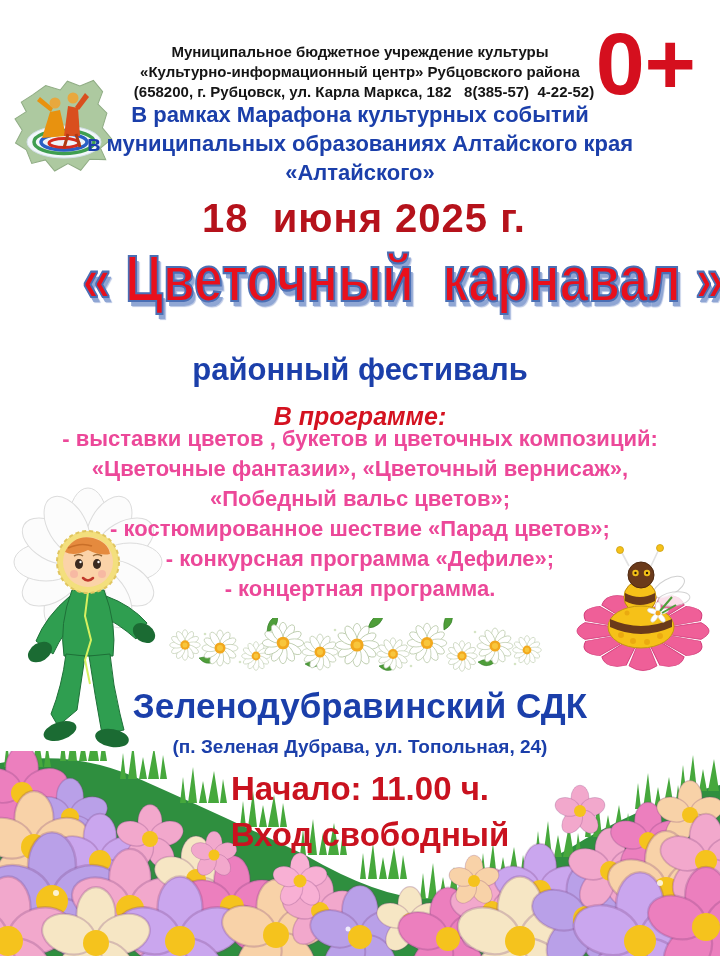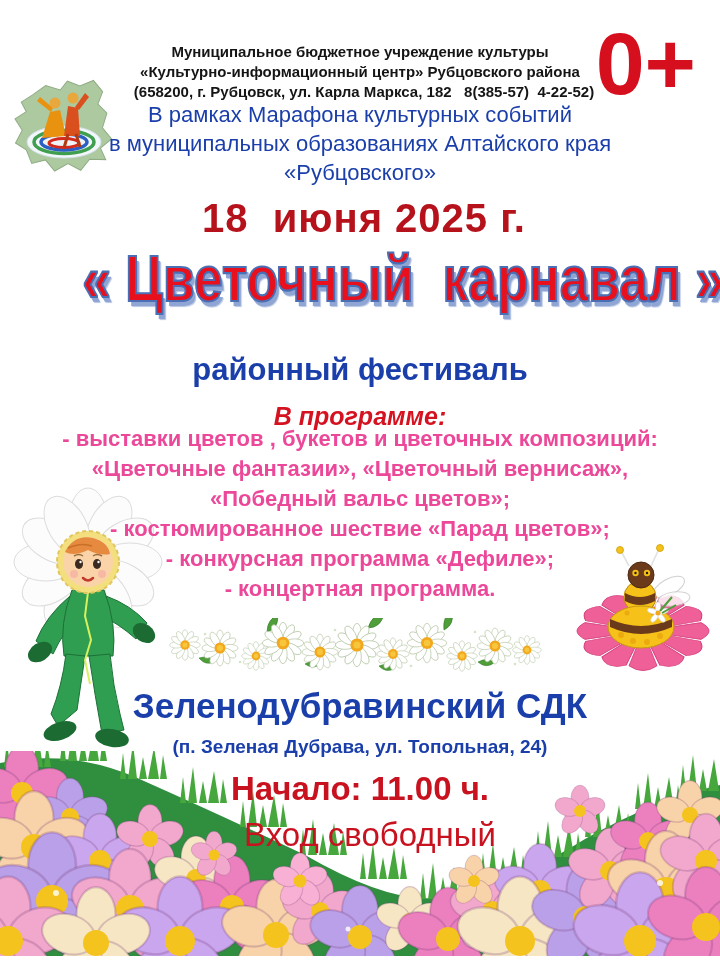--- a/index.html
+++ b/index.html
@@ -7,41 +7,41 @@
     width:720px;height:960px;position:relative;overflow:hidden;background:#ffffff;
     font-family:"Liberation Sans", sans-serif;
   }
   .abs{position:absolute;left:0;right:0;text-align:center;}
   .pre{white-space:pre;padding-left:8px;}
   
   .org-header{top:18px;color:#151515;font-weight:bold;font-size:15px;line-height:20px;z-index:3;margin-top:24px;}
   .age-badge{position:absolute;top:20px;right:24px;color:#d50f1e;font-weight:bold;font-size:88px;line-height:1;z-index:4;}
   .logo{position:absolute;left:6px;top:74px;z-index:2;}
   
-  .marathon{top:100px;color:#1b3faa;font-weight:normal;font-size:22px;line-height:29px;z-index:3;}
+  .marathon{top:100px;color:#1b3faa;font-weight:bold;font-size:22px;line-height:29px;z-index:3;}
   
   .event-date{top:196px;color:#b5121b;font-weight:bold;font-size:40px;letter-spacing:1px;z-index:3;}
   
   .event-title{top:242px;z-index:3;padding-left:30px;}
   .event-title span{
     display:inline-block;white-space:pre;
     font-weight:bold;font-size:60px;letter-spacing:0px;
     color:#e8101c;
     -webkit-text-stroke:2px #4a6fb5;
     text-shadow:3px 4px 0 #8fa6d4, 4px 5px 1px #b9c6e4;
     transform:scaleX(.86) scaleY(1.08);transform-origin:center top;
   }
   .event-subtitle{top:352px;color:#1b3faa;font-weight:bold;font-size:31px;z-index:3;}
   .program-heading{top:402px;color:#d41220;font-weight:bold;font-style:italic;font-size:25px;z-index:3;}
   .program-list{top:424px;color:#ec4899;font-weight:bold;font-size:22px;line-height:30px;z-index:3;}
   .daisy-divider{position:absolute;left:165px;top:618px;z-index:3;}
   .venue-name{top:686px;color:#1b3faa;font-weight:bold;font-size:35px;z-index:3;}
   .venue-address{top:736px;color:#1b3faa;font-weight:bold;font-size:19px;z-index:3;}
   .venue-start{top:770px;color:#c9121f;font-weight:bold;font-size:33px;z-index:3;}
-  .venue-admission{top:816px;color:#c9121f;font-weight:normal;font-size:33px;z-index:3;padding-left:20px;}
+  .venue-admission{top:816px;color:#c9121f;font-weight:bold;font-size:33px;z-index:3;padding-left:20px;}
   .daisy-kid{position:absolute;left:-4px;top:484px;z-index:2;}
   .bee-figure{position:absolute;left:563px;top:543px;z-index:2;}
   .meadow{position:absolute;left:0;bottom:0;z-index:1;}
 </style>
 </head>
 <body>
 
 <div class="abs org-header">
   <div>Муниципальное  бюджетное  учреждение культуры</div>
   <div>«Культурно-информационный центр» Рубцовского района</div>
@@ -63,21 +63,21 @@
     <path d="M62 32 L72 34 L74 62 L58 62 Z" fill="#d94f1e"></path>
     <path d="M69 33 L79 19 L83 23 L73 36 Z" fill="#d94f1e"></path>
     <circle cx="67" cy="24" r="5.5" fill="#e8a83e"></circle>
     <path d="M62 60 L58 74 M70 60 L74 73" stroke="#b23a12" stroke-width="3" fill="none"></path>
   </svg>
 </div>
 
 <div class="abs marathon">
   <div>В рамках Марафона культурных событий</div>
   <div>в муниципальных образованиях Алтайского края</div>
-  <div>«Рубцовского»</div>
+  <div>«Алтайского»</div>
 </div>
 
 <div class="abs event-date pre">18  июня 2025 г.</div>
 
 <div class="abs event-title">
   <span>« Цветочный  карнавал »</span>
 </div>
 
 <div class="abs event-subtitle">районный фестиваль</div>
 

